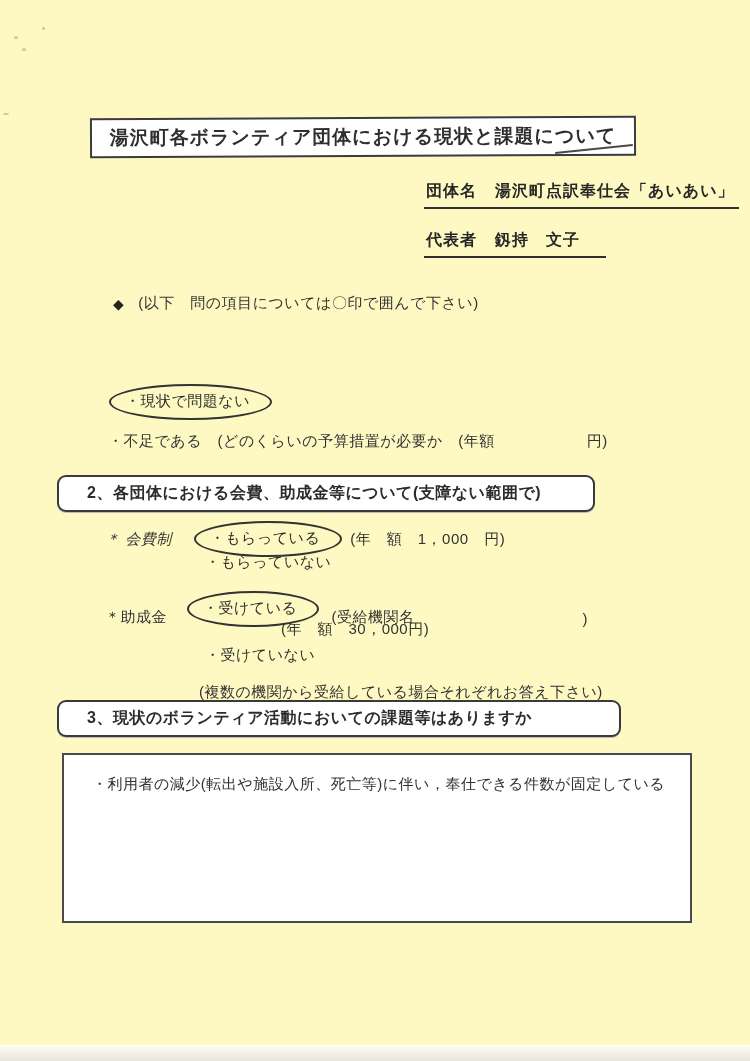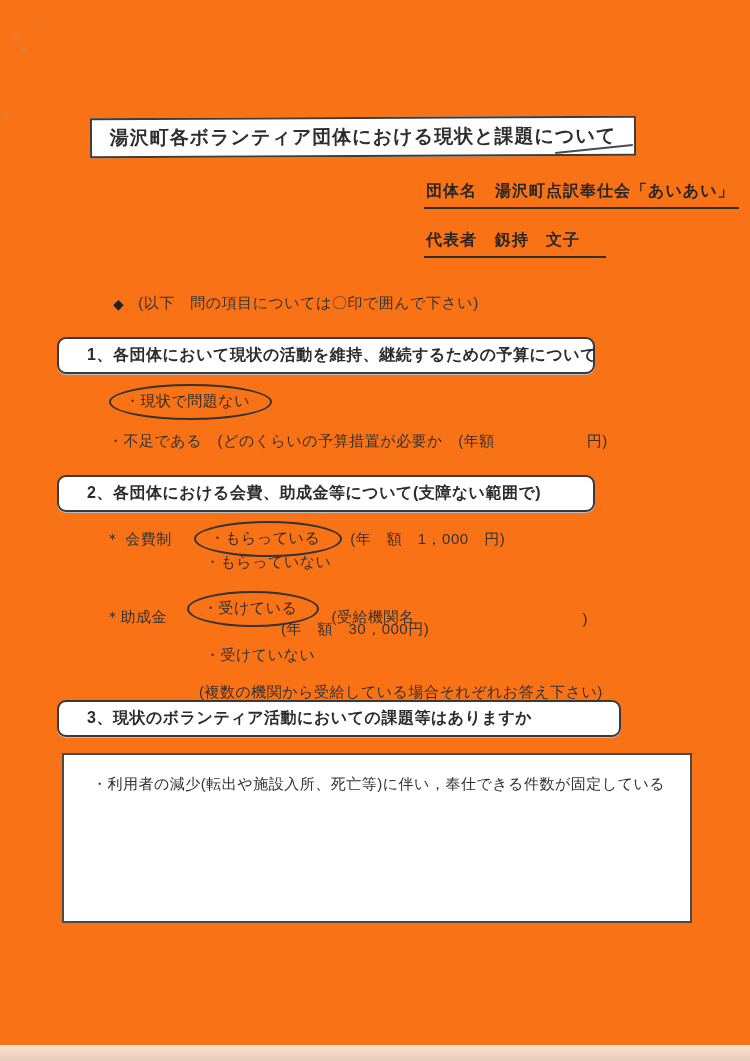--- a/index.html
+++ b/index.html
@@ -1,19 +1,19 @@
 <!DOCTYPE html>
 <html lang="ja"><head>
 <meta charset="utf-8">
 <style>
   html,body{margin:0;padding:0;background:#ffffff;}
   .page{
     position:relative;
     width:750px;height:1061px;
-    background:#f97316;
+    background:#fef9c3;
     overflow:hidden;
     font-family:"Liberation Sans","DejaVu Sans",sans-serif;
     color:#2b2b2b;
   }
   
   .speck{position:absolute;background:#9a9a9a;border-radius:50%;opacity:.55;}
   .bottom-strip{
     position:absolute;left:0;bottom:0;width:750px;height:16px;
     background:linear-gradient(#fefefe, #e2e2e2);
     opacity:.8;
@@ -62,21 +62,21 @@
     display:inline-block;border:2px solid #333;border-radius:50%;
     padding:6px 20px 7px 14px;font-size:15px;color:#2d2d2d;
     white-space:nowrap;background:transparent;letter-spacing:.5px;
   }
   .abs{position:absolute;white-space:nowrap;}
   .body-txt{font-size:15px;color:#323232;letter-spacing:.5px;}
   .opt-ok{left:109px;top:384px;}
   .opt-short{left:108px;top:432px;display:flex;}
   .opt-short .tail{margin-left:92px;}
   .fee-row{left:105px;top:521px;display:flex;align-items:center;}
-  .fee-row .lbl{margin-right:22px;}
+  .fee-row .lbl{margin-right:22px;font-style:italic;}
   .fee-row .detail{margin-left:8px;}
   .fee-not{left:205px;top:553px;}
   .sub-row{left:105px;top:591px;display:flex;align-items:flex-end;}
   .sub-row .lbl{margin-right:20px;}
   .sub-row .detail{margin-left:12px;}
   .sub-row .close-paren{margin-left:168px;}
   .sub-amount{left:281px;top:620px;}
   .sub-not{left:205px;top:646px;}
   .sub-note{left:199px;top:667px;margin-top:16px;}
   
@@ -112,23 +112,20 @@
   <div class="name-line rep-line">
     <span class="name-label">代表者</span>
     <span>釼持　文子</span>
   </div>
 
   <div class="instruction">
     <span class="diamond">◆</span>
     <span>(以下　問の項目については〇印で囲んで下さい)</span>
   </div>
 
-  <div class="sec-box sec1">
-    <span>1、各団体において現状の活動を維持、継続するための予算について</span>
-  </div>
   <div class="abs opt-ok">
     <span class="circle-opt">・現状で問題ない</span>
   </div>
   <div class="abs opt-short body-txt">
     <span>・不足である　(どのくらいの予算措置が必要か　(年額</span>
     <span class="tail">円)</span>
   </div>
 
   <div class="sec-box sec2">
     <span>2、各団体における会費、助成金等について(支障ない範囲で)</span>

